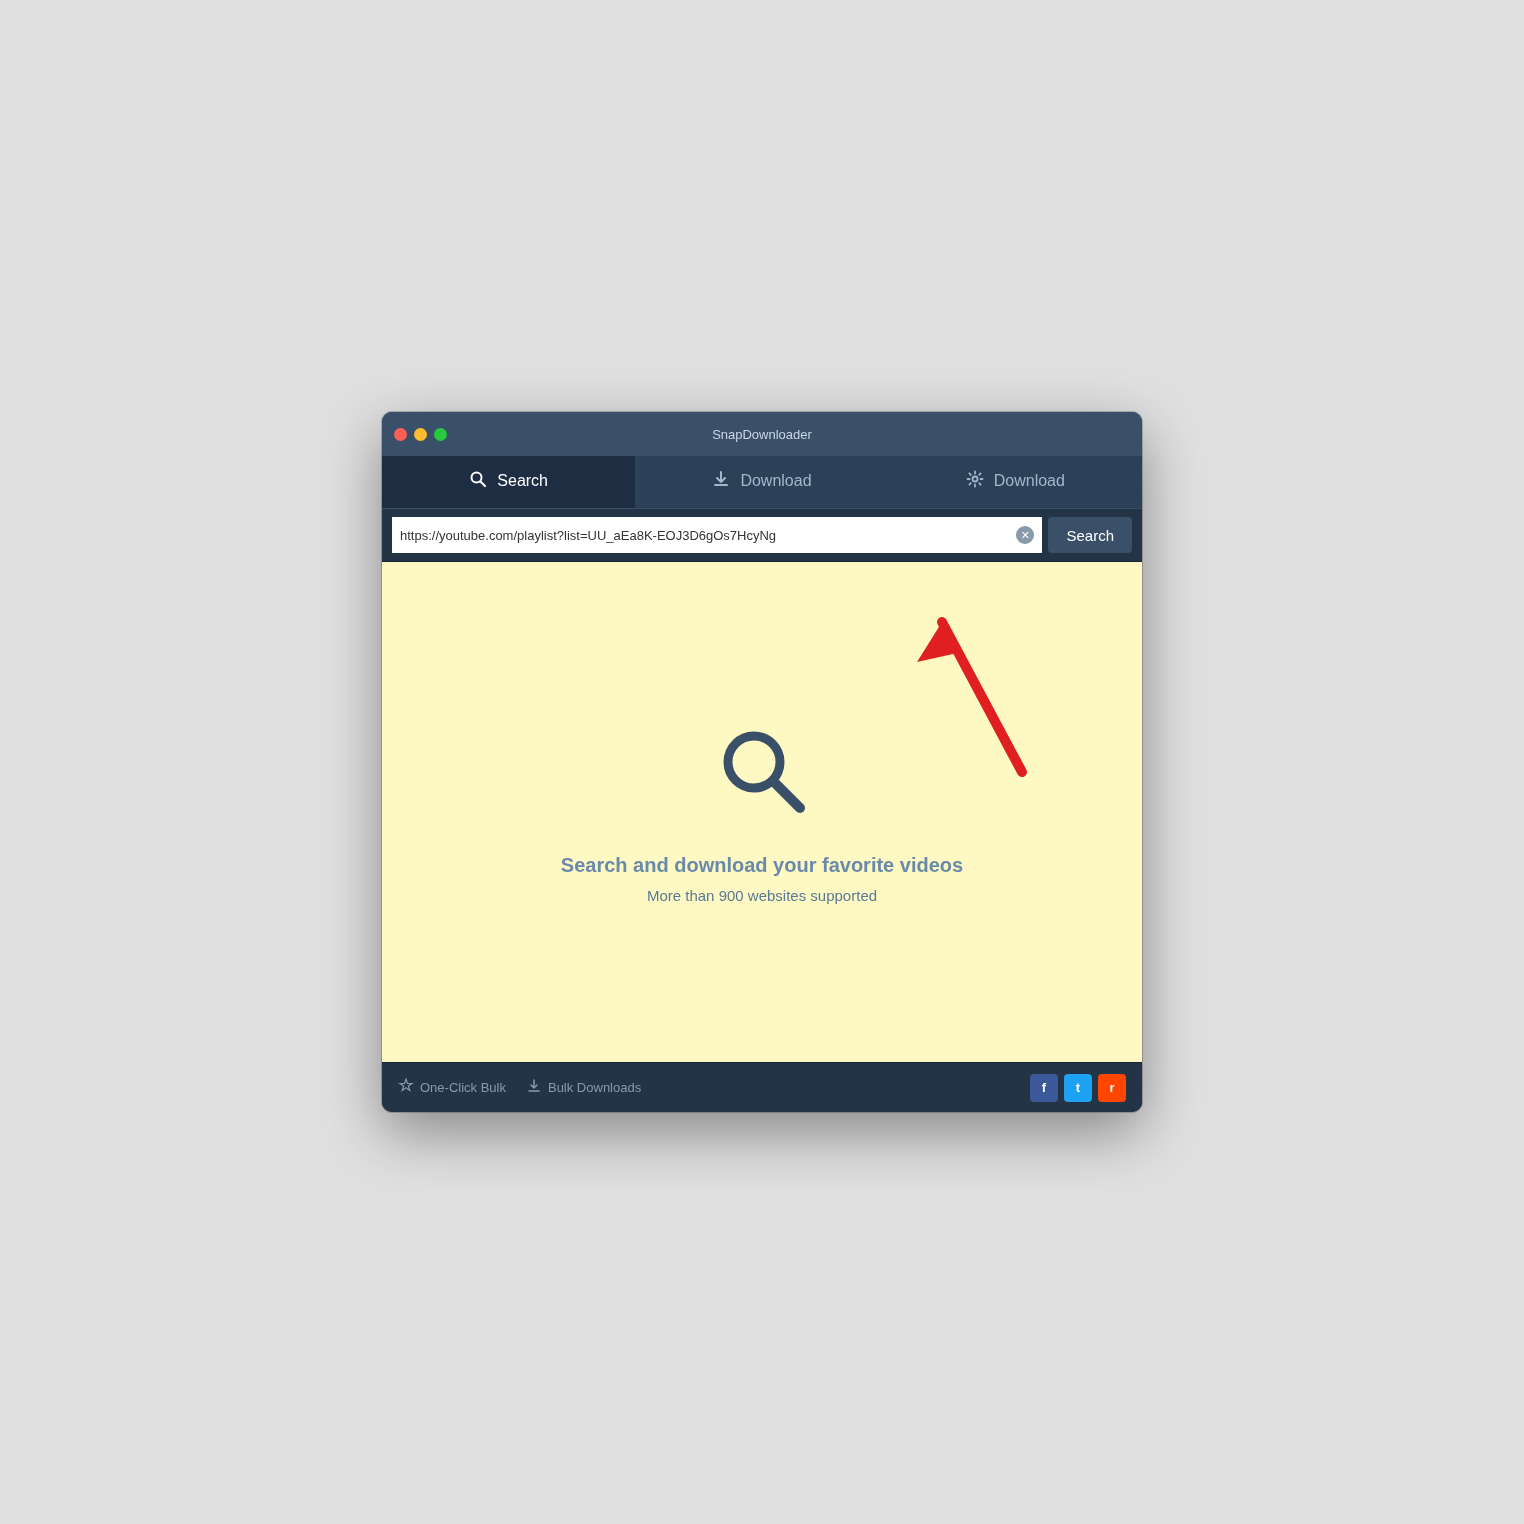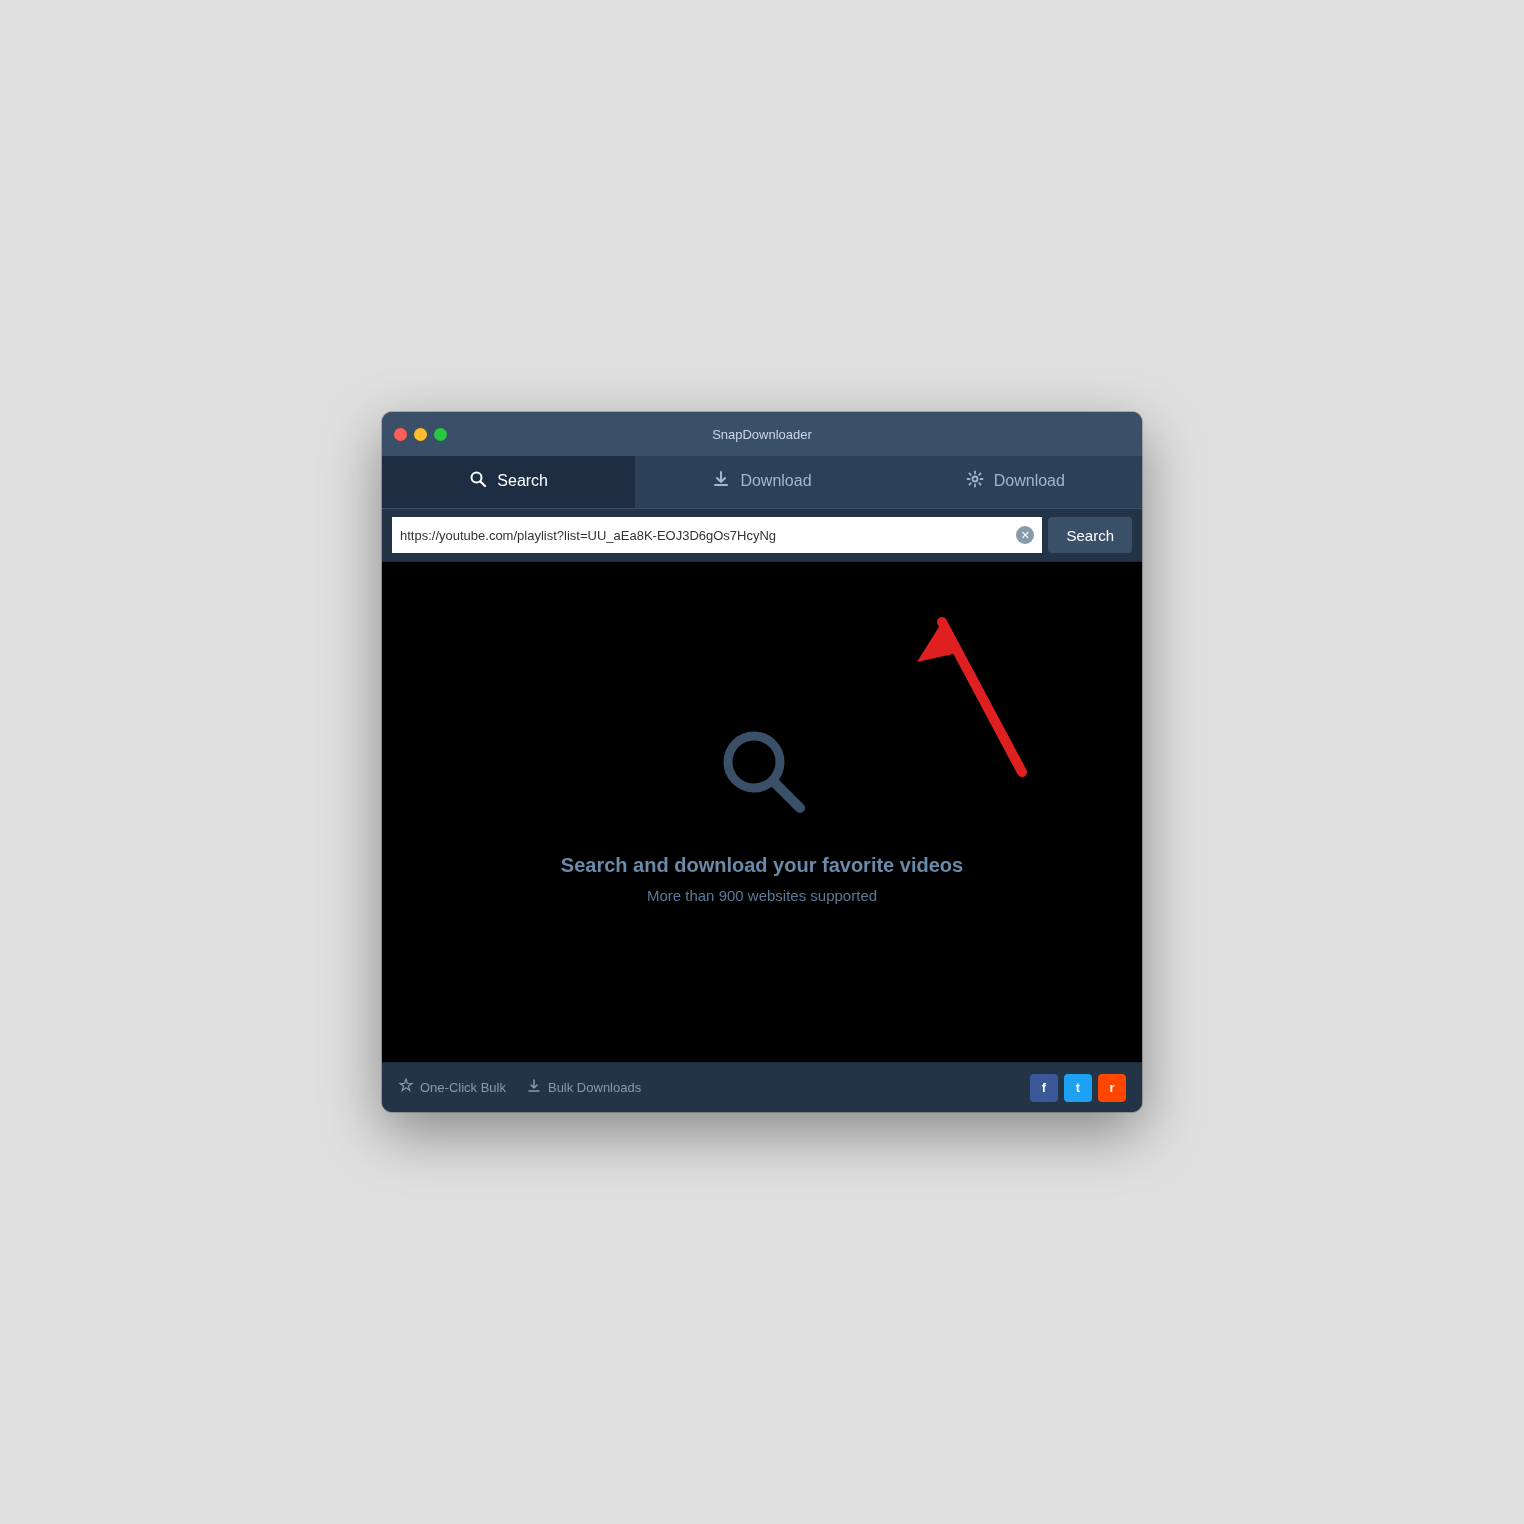--- a/index.html
+++ b/index.html
@@ -140,21 +140,21 @@
       padding: 0 18px;
       height: 36px;
       font-size: 15px;
       font-weight: 500;
       cursor: pointer;
       white-space: nowrap;
     }
 
     
     .main-content {
-      background: #000000;
+      background: #fef9c3;
       display: flex;
       flex-direction: column;
       align-items: center;
       justify-content: center;
       min-height: 500px;
       position: relative;
       padding: 60px 20px;
     }
 
     

